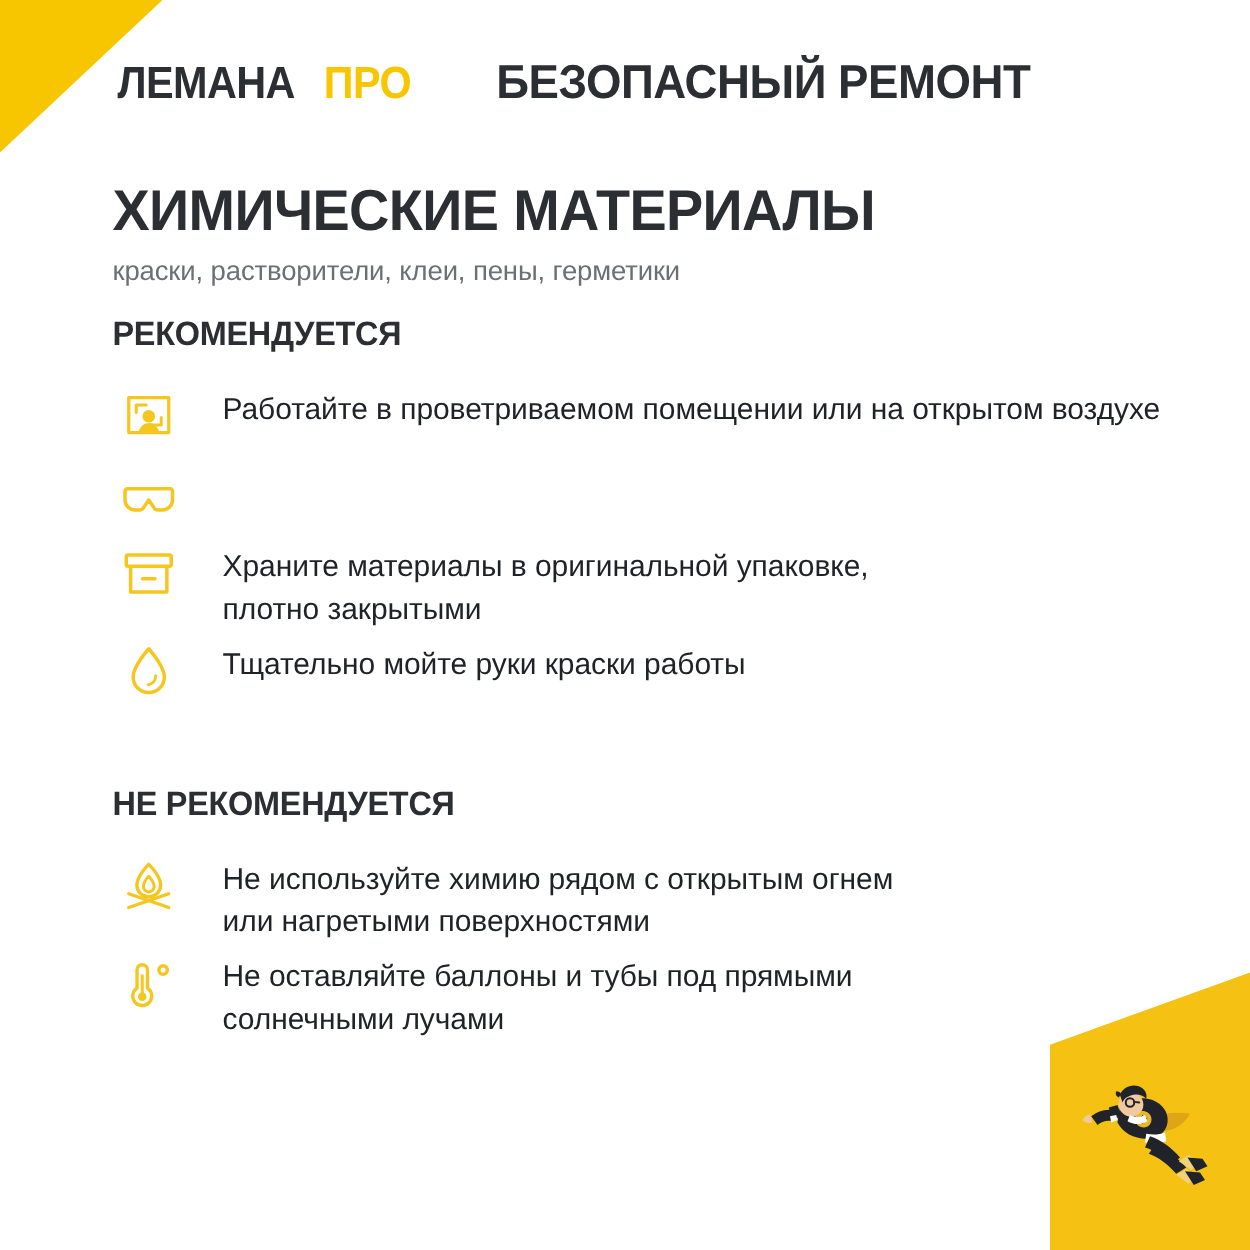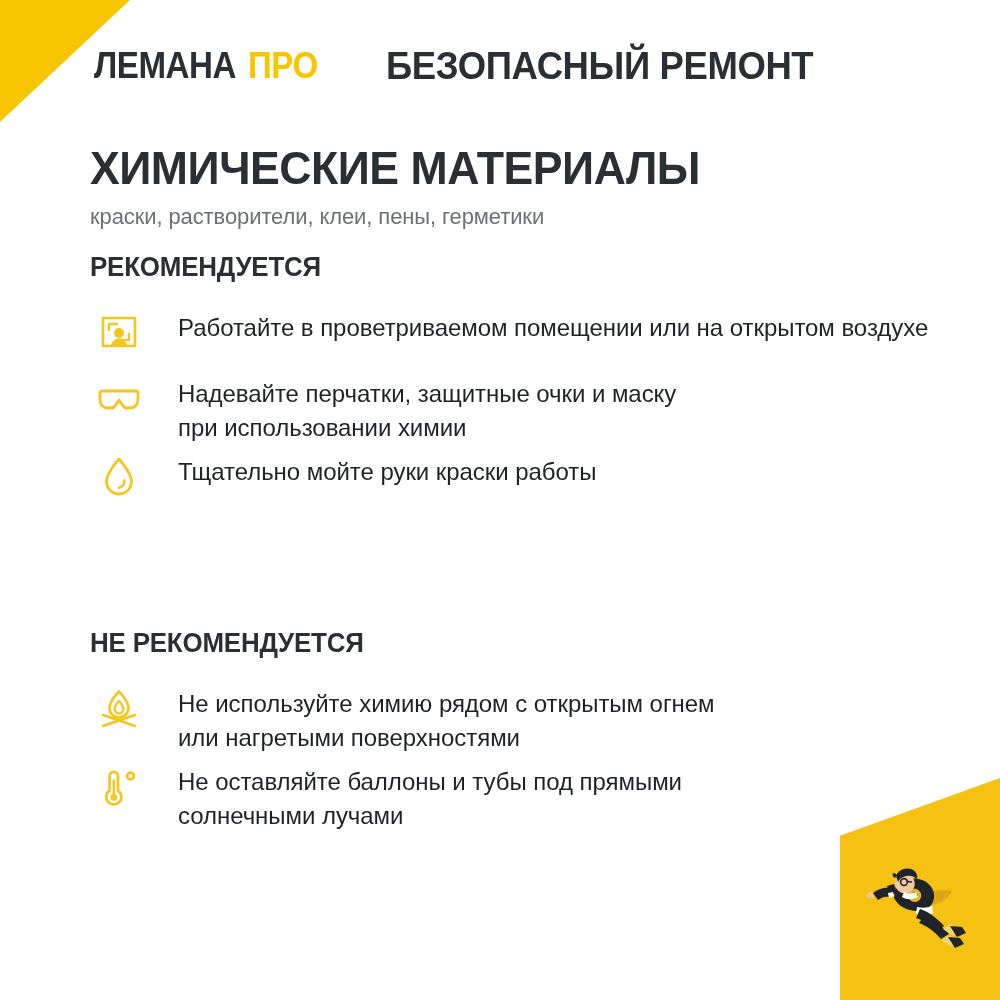--- a/index.html
+++ b/index.html
@@ -47,20 +47,21 @@
     top: 40px;
     left: 94px;
     right: 60px;
     height: 52px;
     display: flex;
     align-items: center;
   }
   .logo {
     display: flex;
     align-items: baseline;
+    gap: 11px;
     white-space: nowrap;
   }
   .logo-main {
     font-size: 36px;
     font-weight: 700;
     letter-spacing: -0.5px;
     color: #2B2E33;
     font-stretch: condensed;
     transform: scaleX(0.92);
     transform-origin: left center;
@@ -210,24 +211,33 @@
         </span>
         <span class="item-text">Работайте в проветриваемом помещении или на открытом воздухе</span>
       </li>
 
       <li class="item item-tight">
         <span class="item-icon">
           <svg width="44" height="32" viewBox="0 0 44 32" fill="none">
             <path d="M5 8h34a2 2 0 0 1 2 2v7a8 8 0 0 1-8 8h-3.5a4 4 0 0 1-3.6-2.3L22 17l-3.9 5.7A4 4 0 0 1 14.5 25H11a8 8 0 0 1-8-8v-7a2 2 0 0 1 2-2z" stroke="#F5C61E" stroke-width="2.8" stroke-linejoin="round"></path>
           </svg>
         </span>
-        <span class="item-text">Надевайте перчатки, защитные очки и маску
-при использовании химии</span>
-      </li>
-
+      </li>
+
+      <li class="item item-tight">
+        <span class="item-icon">
+          <svg width="42" height="38" viewBox="0 0 42 38" fill="none">
+            <rect x="3" y="4" width="36" height="9" rx="1.6" stroke="#F5C61E" stroke-width="2.8"></rect>
+            <path d="M6.5 13.5v20h29v-20" stroke="#F5C61E" stroke-width="2.8" stroke-linejoin="round"></path>
+            <path d="M16 23h10" stroke="#F5C61E" stroke-width="2.8" stroke-linecap="round"></path>
+          </svg>
+        </span>
+        <span class="item-text">Храните материалы в оригинальной упаковке,
+плотно закрытыми</span>
+      </li>
 
       <li class="item">
         <span class="item-icon">
           <svg width="34" height="42" viewBox="0 0 34 42" fill="none">
             <path d="M17 3c0 0 12.5 14 12.5 22.5A12.5 12.5 0 0 1 17 38 12.5 12.5 0 0 1 4.5 25.5C4.5 17 17 3 17 3z" stroke="#F5C61E" stroke-width="2.8" stroke-linejoin="round"></path>
             <path d="M22.5 24.5c0 4-2.6 6.6-5.8 7.2" stroke="#F5C61E" stroke-width="2.4" stroke-linecap="round"></path>
           </svg>
         </span>
         <span class="item-text">Тщательно мойте руки краски работы</span>
       </li>

